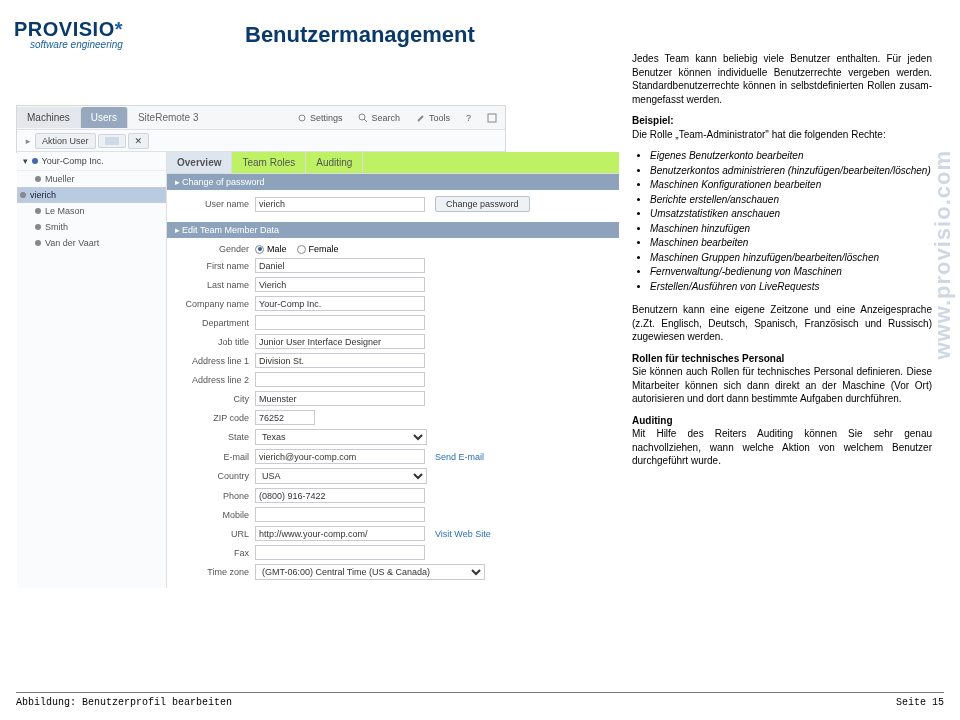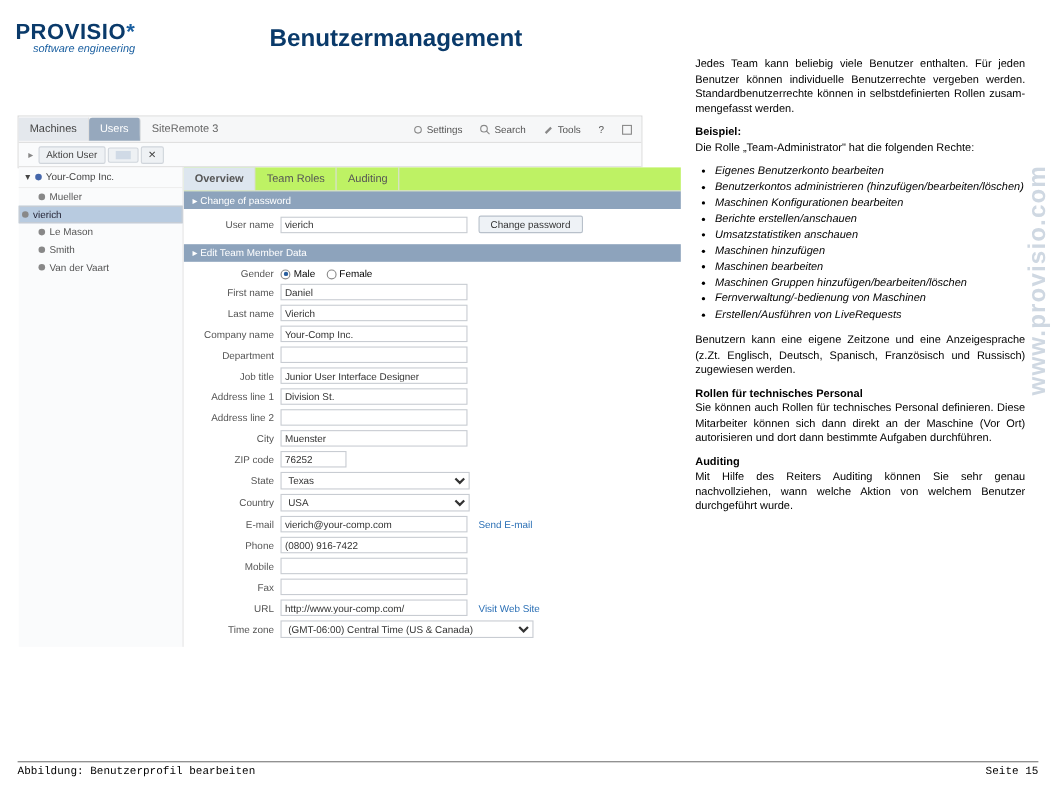--- a/index.html
+++ b/index.html
@@ -3,21 +3,21 @@
 <meta charset="utf-8">
 <style>
   * { box-sizing: border-box; margin: 0; padding: 0; }
   body { font-family: Arial, Helvetica, sans-serif; width: 960px; height: 720px; background: #fff; position: relative; }
   .page { width: 960px; height: 720px; position: relative; padding: 10px; }
   .logo { position: absolute; top: 18px; left: 14px; }
   .logo-text { font-size: 20px; font-weight: bold; color: #0a3a6a; letter-spacing: 0.5px; }
   .logo-star { color: #1a5fa0; }
   .logo-sub { font-size: 10px; color: #1a5fa0; font-style: italic; margin-top: -2px; margin-left: 16px; }
   .page-title { position: absolute; top: 22px; left: 245px; font-size: 22px; font-weight: bold; color: #0a3a6a; }
-  .screenshot { position: absolute; top: 105px; left: 16px; width: 568px; border: 1px solid #d8d8d8; background: #fff; font-size: 9px; }
+  .screenshot { position: absolute; top: 105px; left: 16px; width: 490px; border: 1px solid #d8d8d8; background: #fff; font-size: 9px; }
   .topbar { display: flex; align-items: center; height: 24px; border-bottom: 1px solid #e0e0e0; background: #f6f7f8; }
   .tab { padding: 5px 10px; font-size: 10px; color: #444; border-right: 1px solid #e0e0e0; }
   .tab.active { background: #96a8bd; color: #fff; border-radius: 3px 3px 0 0; }
   .tab.plain { background: #e4e8ed; }
   .topbar-r { margin-left: auto; display: flex; align-items: center; }
   .tbr-item { padding: 4px 8px; font-size: 9px; color: #555; display: flex; align-items: center; gap: 3px; }
   .ico { width: 10px; height: 10px; display: inline-block; }
   .subbar { display: flex; align-items: center; height: 22px; border-bottom: 1px solid #e0e0e0; background: #fafbfc; padding-left: 6px; gap: 2px; }
   .smbtn { font-size: 9px; padding: 2px 6px; background: #eef1f4; border: 1px solid #d0d5db; border-radius: 2px; color: #444; }
   .sidebar { position: absolute; left: 0; top: 46px; width: 150px; height: 436px; border-right: 1px solid #e0e0e0; background: #fafbfc; }
@@ -195,44 +195,44 @@
           </div>
       <div class="row">
             <div class="lbl">ZIP code</div>
             <input class="inp" style="max-width: 60px;" value="76252">
           </div>
       <div class="row">
             <div class="lbl">State</div>
             <select class="sel"><option>Texas</option></select>
           </div>
       <div class="row">
-            <div class="lbl">Country</div>
-            <select class="sel"><option>USA</option></select>
-          </div>
-      <div class="row">
             <div class="lbl">E-mail</div>
             <input class="inp" value="vierich@your-comp.com" style="">
             <span class="link">Send E-mail</span>
           </div>
       <div class="row">
+            <div class="lbl">Country</div>
+            <select class="sel"><option>USA</option></select>
+          </div>
+      <div class="row">
             <div class="lbl">Phone</div>
             <input class="inp" value="(0800) 916-7422" style="">
           </div>
       <div class="row">
             <div class="lbl">Mobile</div>
-            <input class="inp" style="">
-          </div>
-      <div class="row">
-            <div class="lbl">Fax</div>
             <input class="inp" style="">
           </div>
       <div class="row">
             <div class="lbl">URL</div>
             <input class="inp" value="http://www.your-comp.com/" style="">
             <span class="link">Visit Web Site</span>
+          </div>
+      <div class="row">
+            <div class="lbl">Fax</div>
+            <input class="inp" style="">
           </div>
       <div class="row">
             <div class="lbl">Time zone</div>
             <select class="sel" style="max-width:230px;"><option>(GMT-06:00) Central Time (US &amp; Canada)</option></select>
           </div>
 
     </div>
 
   </div>
 </div>

